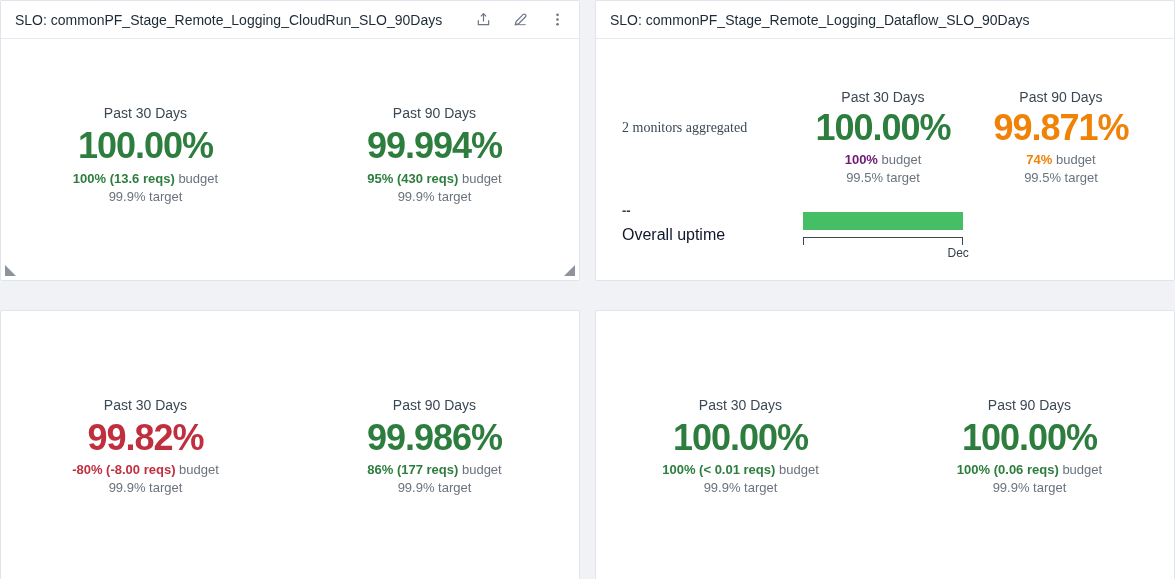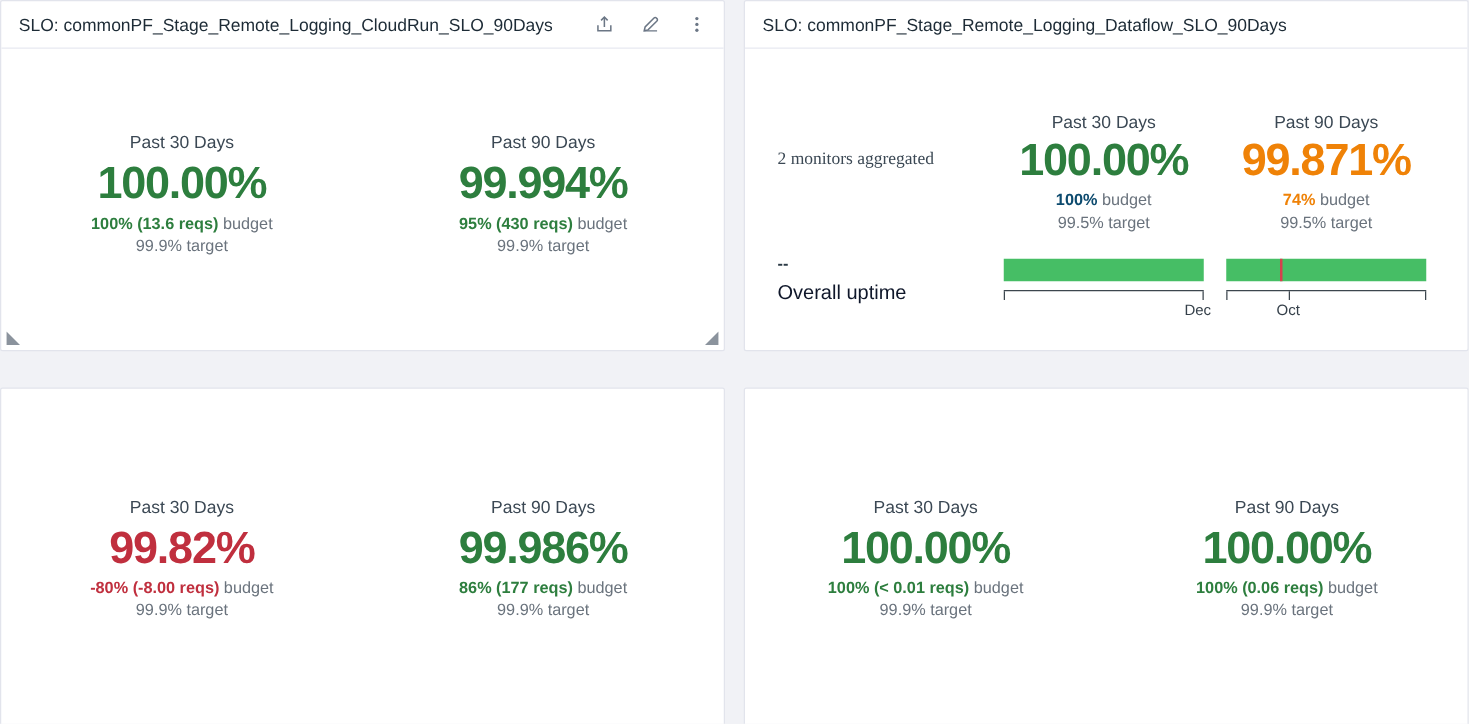--- a/index.html
+++ b/index.html
@@ -63,21 +63,21 @@
     grid-template-columns: 172px 1fr 1fr;
     grid-template-rows: 1fr auto;
     padding: 0 24px 36px 26px;
   }
   .agg-label-cell { display: flex; align-items: center; font-size: 14px; color: #3b4854; margin-top: 16px; font-family: Liberation Serif, serif; }
   .agg-stat-cell { text-align: center; padding-top: 50px; }
   .agg-stat-cell .period { margin-bottom: 3px; }
   .uptime-cell { padding-top: 2px; }
   .uptime-dash { font-size: 13px; font-weight: 700; color: #2b3a45; margin-bottom: 8px; }
   .uptime-label { font-size: 16px; font-weight: 400; color: #0f172a; }
-  .bar-cell { display: flex; justify-content: center; align-items: center; }
+  .bar-cell { display: flex; justify-content: center; align-items: flex-end; }
   .bar-wrap { width: 160px; position: relative; }
   .bar { height: 18px; position: relative; }
   .bar-marker { position: absolute; top: 0; bottom: 0; width: 2px; }
   .axis { position: relative; height: 7px; border-top: 1px solid #3c464e; margin-top: 7px; }
   .tick { position: absolute; top: 0; width: 1px; height: 7px; background: #3c464e; }
   .tick.l { left: 0; }
   .tick.r { right: 0; }
   .axis-label {
     position: absolute; top: 8px;
     font-size: 12px; color: #35404a;
@@ -142,21 +142,21 @@
   <div class="widget">
     <div class="widget-header">
       <div class="widget-title">SLO: commonPF_Stage_Remote_Logging_Dataflow_SLO_90Days</div>
     </div>
     <div class="agg-body">
       <div class="agg-label-cell">2 monitors aggregated</div>
 
       <div class="agg-stat-cell">
         <div class="period">Past 30 Days</div>
         <div class="value" style="color: rgb(45, 126, 62);">100.00%</div>
-        <div class="budget"><span class="b" style="color: #0c4a6e; text-align: right;">100%</span> <span>budget</span></div>
+        <div class="budget"><span class="b" style="color: #701a75; text-align: right;">100%</span> <span>budget</span></div>
         <div class="target">99.5% target</div>
       </div>
 
       <div class="agg-stat-cell">
         <div class="period">Past 90 Days</div>
         <div class="value" style="color: rgb(239, 130, 7);">99.871%</div>
         <div class="budget"><span class="b" style="color: rgb(239, 130, 7);">74%</span> <span>budget</span></div>
         <div class="target">99.5% target</div>
       </div>
 
@@ -172,33 +172,20 @@
           </div>
           <div class="axis">
             <div class="tick l"></div>
 
             <div class="tick r"></div>
             <div class="axis-label" style="left: 97%;">Dec</div>
           </div>
         </div>
       </div>
 
-      <div class="bar-cell">
-        <div class="bar-wrap">
-          <div class="bar" style="background: rgb(70, 190, 101);">
-            <div class="bar-marker" style="left: 27%; display: block; background: rgb(214, 64, 78);"></div>
-          </div>
-          <div class="axis">
-            <div class="tick l"></div>
-            <div class="tick" style="left: 31%; display: block;"></div>
-            <div class="tick r"></div>
-            <div class="axis-label" style="left: 31%;">Oct</div>
-          </div>
-        </div>
-      </div>
     </div>
   </div>
 
   <div class="widget">
     <div class="stat-body">
       <div class="stat">
         <div class="period">Past 30 Days</div>
         <div class="value" style="color: rgb(192, 47, 62);">99.82%</div>
         <div class="budget"><span class="b" style="color: rgb(192, 47, 62);">-80% (-8.00 reqs)</span> <span>budget</span></div>
         <div class="target">99.9% target</div>

